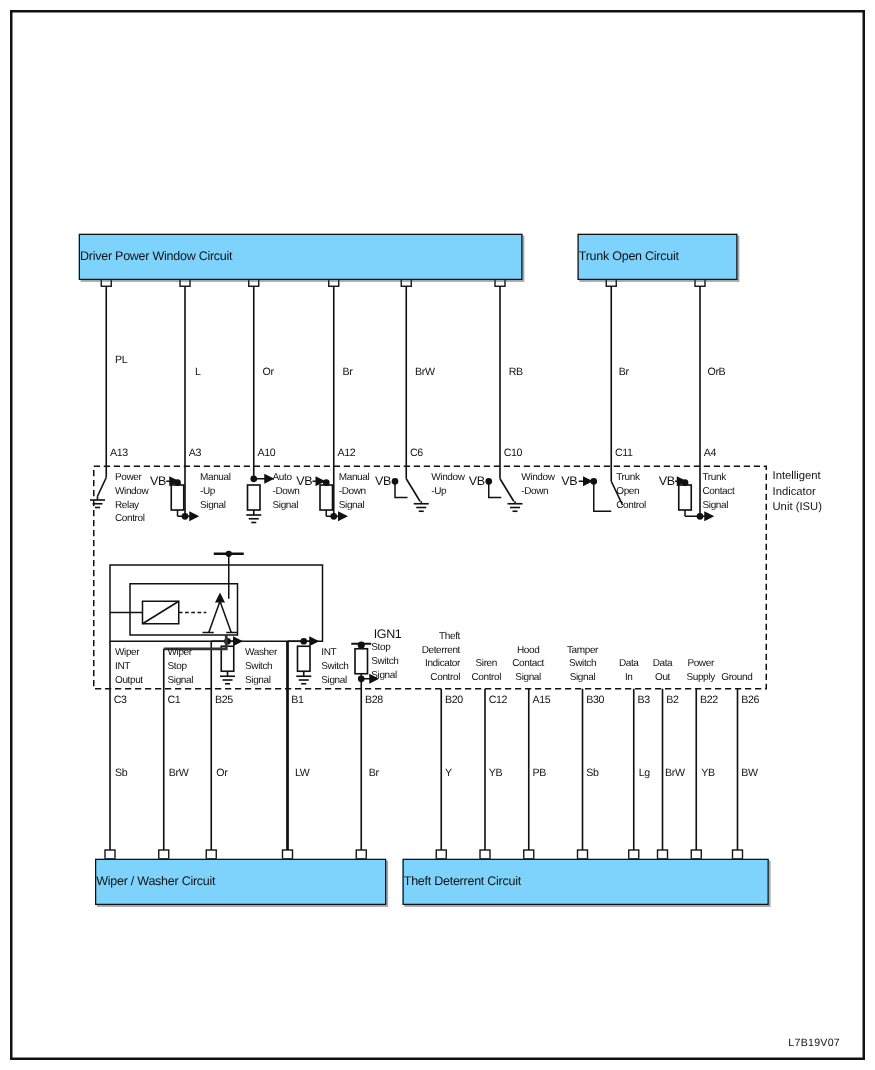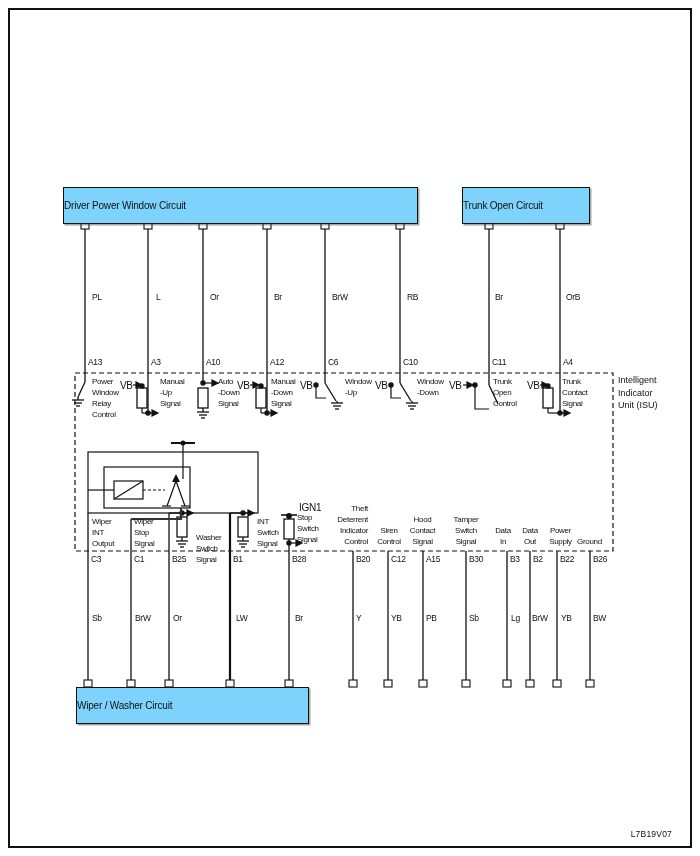--- a/index.html
+++ b/index.html
@@ -220,22 +220,25 @@
 
   <div class="box" style="left:63px;top:187px;width:353px;height:35px;">
     <span>Driver Power Window Circuit</span>
   </div>
   <div class="box" style="left:462px;top:187px;width:126px;height:35px;">
     <span>Trunk Open Circuit</span>
   </div>
   <div class="box" style="left:76px;top:687px;width:231px;height:35px;">
     <span>Wiper / Washer Circuit</span>
   </div>
-
-  <div class="clr" style="left:92px;top:292px;">PL</div>
+  <div class="box" style="left:322px;top:687px;width:291px;height:35px;">
+    <span>Theft Deterrent Circuit</span>
+  </div>
+
+  <div class="clr" style="left:92px;top:282px;">PL</div>
   <div class="clr" style="left:156px;top:292px;">L</div>
   <div class="clr" style="left:210px;top:292px;">Or</div>
   <div class="clr" style="left:274px;top:292px;">Br</div>
   <div class="clr" style="left:332px;top:292px;">BrW</div>
   <div class="clr" style="left:407px;top:292px;">RB</div>
   <div class="clr" style="left:495px;top:292px;">Br</div>
   <div class="clr" style="left:566px;top:292px;">OrB</div>
 
   <div class="pin" style="left:88px;top:357px;">A13</div>
   <div class="pin" style="left:151px;top:357px;">A3</div>
@@ -276,21 +279,21 @@
   <div class="vb" style="left:375px;top:380px;">VB</div>
   <div class="vb" style="left:449px;top:380px;">VB</div>
   <div class="vb" style="left:527px;top:380px;">VB</div>
 
   <div class="sig" style="left:92px;top:516px;">Wiper
 INT
 Output</div>
   <div class="sig" style="left:134px;top:516px;">Wiper
 Stop
 Signal</div>
-  <div class="sig" style="left:196px;top:516px;margin-top:16px;">Washer
+  <div class="sig" style="left:196px;top:516px;">Washer
 Switch
 Signal</div>
   <div class="sig" style="left:257px;top:516px;">INT
 Switch
 Signal</div>
   <div class="sig" style="left:297px;top:512px;">Stop
 Switch
 Signal</div>
   <div class="sig rgt" style="left:325px;top:503px;width:43px;">Theft
 Deterrent

